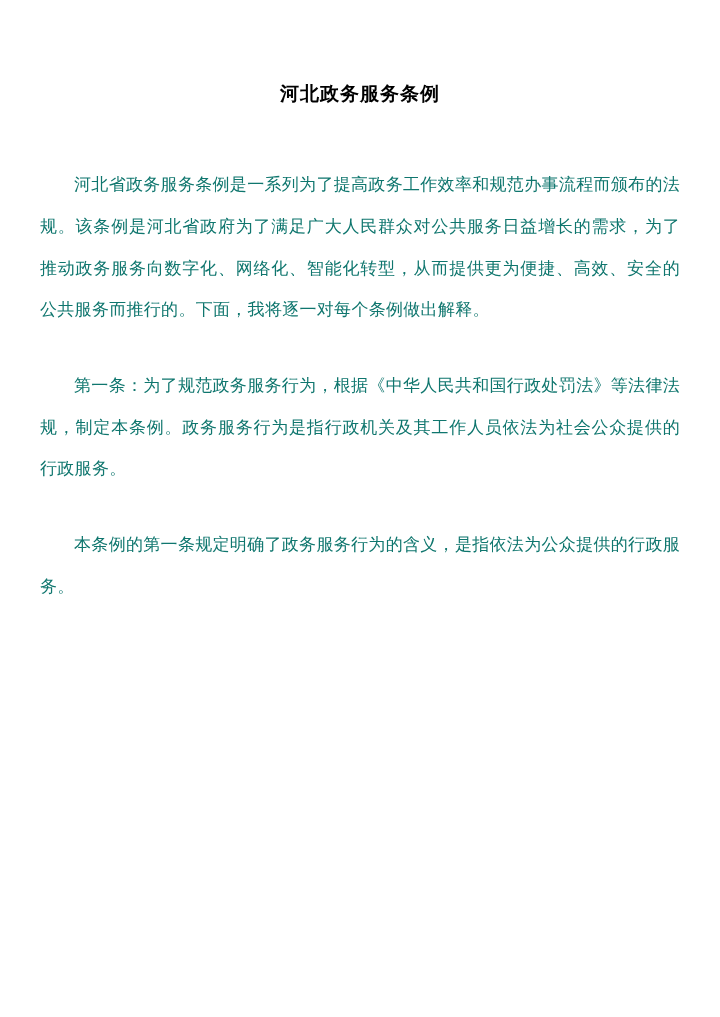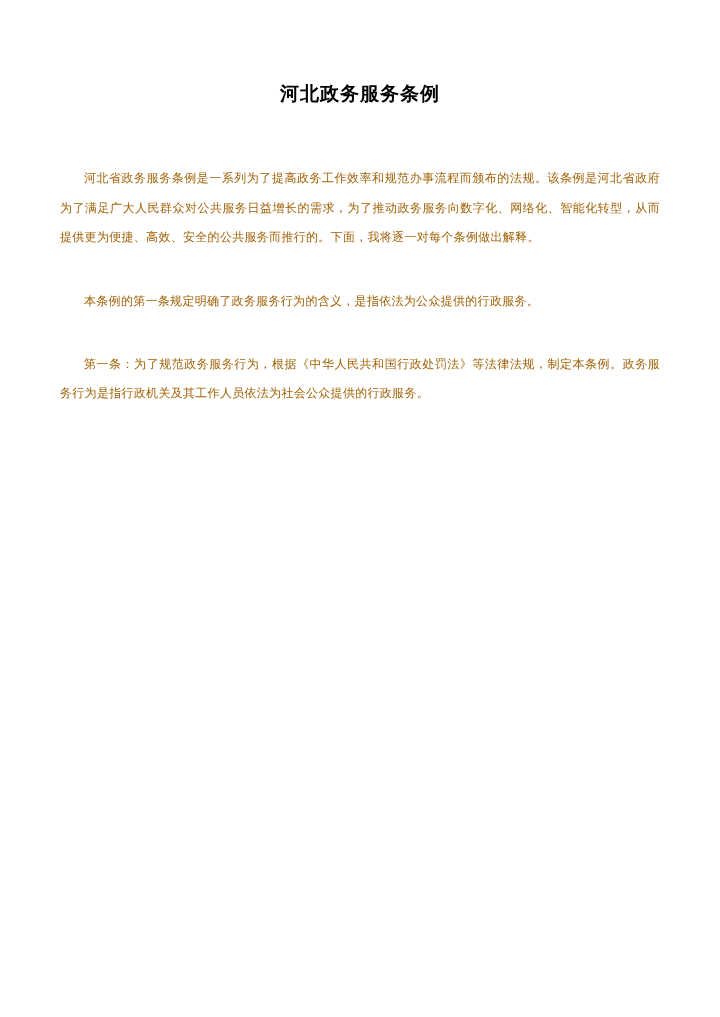--- a/index.html
+++ b/index.html
@@ -12,53 +12,53 @@
     height: 1017px;
     font-family: "DejaVu Serif", "Liberation Serif", serif;
     color: #000000;
     overflow: hidden;
   }
   .page {
     position: relative;
     width: 720px;
     height: 758px;
     box-sizing: border-box;
-    padding: 0 60px;
+    padding: 0 40px;
     background: #ffffff;
   }
   .doc-title {
     margin: 0;
     padding-top: 78px;
     text-align: center;
     font-size: 19px;
     font-weight: bold;
     letter-spacing: 1px;
     line-height: 1.6;
     font-family: "DejaVu Serif", "Liberation Serif", serif;
   }
   .body-block {
     margin-top: 56px;
   }
   p.para {
     margin: 0 0 34px 0;
-    font-size: 12px;
+    font-size: 17px;
     line-height: 2.45;
     text-align: justify;
     text-justify: inter-ideograph;
     text-indent: 2em;
     letter-spacing: 0.3px;
-    color: #a16207;
+    color: #0f766e;
   }
   p.para:last-child {
     margin-bottom: 0;
   }
 </style>
 </head>
 <body>
 
 <div class="page">
   <h1 class="doc-title">河北政务服务条例</h1>
   <div class="body-block">
     <p class="para">河北省政务服务条例是一系列为了提高政务工作效率和规范办事流程而颁布的法规。该条例是河北省政府为了满足广大人民群众对公共服务日益增长的需求，为了推动政务服务向数字化、网络化、智能化转型，从而提供更为便捷、高效、安全的公共服务而推行的。下面，我将逐一对每个条例做出解释。</p>
+    <p class="para">第一条：为了规范政务服务行为，根据《中华人民共和国行政处罚法》等法律法规，制定本条例。政务服务行为是指行政机关及其工作人员依法为社会公众提供的行政服务。</p>
     <p class="para">本条例的第一条规定明确了政务服务行为的含义，是指依法为公众提供的行政服务。</p>
-    <p class="para">第一条：为了规范政务服务行为，根据《中华人民共和国行政处罚法》等法律法规，制定本条例。政务服务行为是指行政机关及其工作人员依法为社会公众提供的行政服务。</p>
   </div>
 </div>
 
 </body></html>

